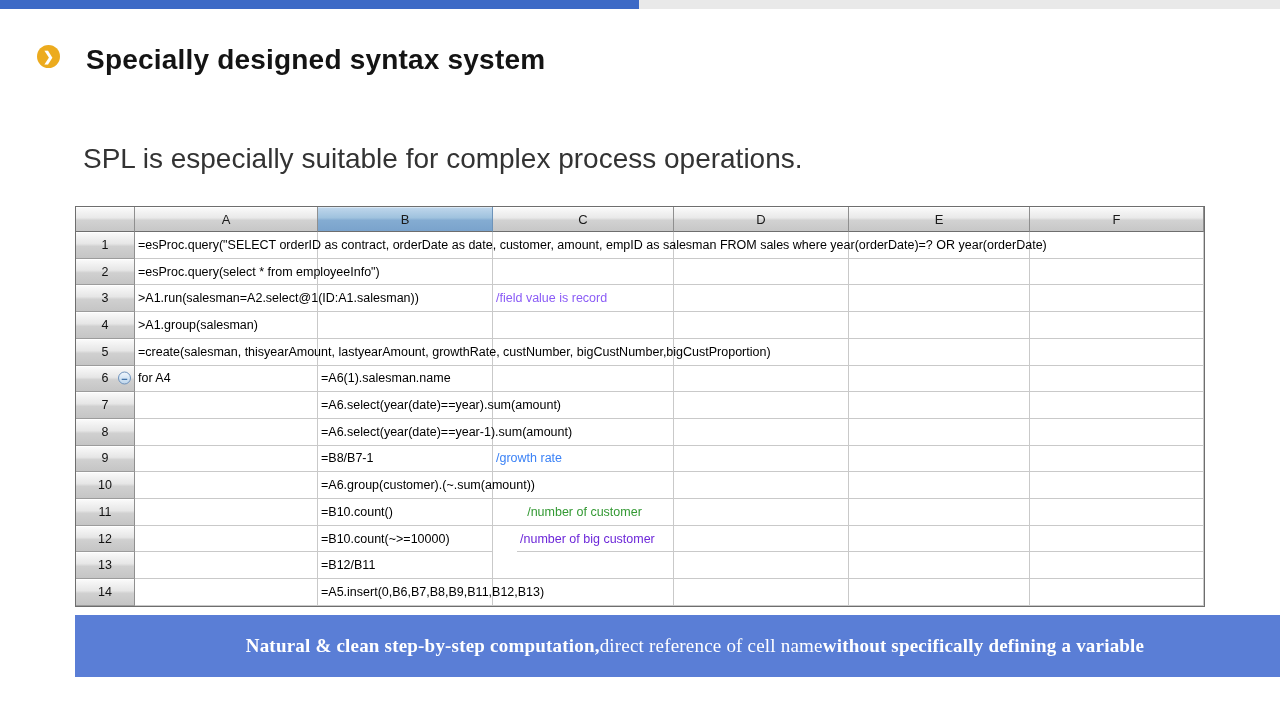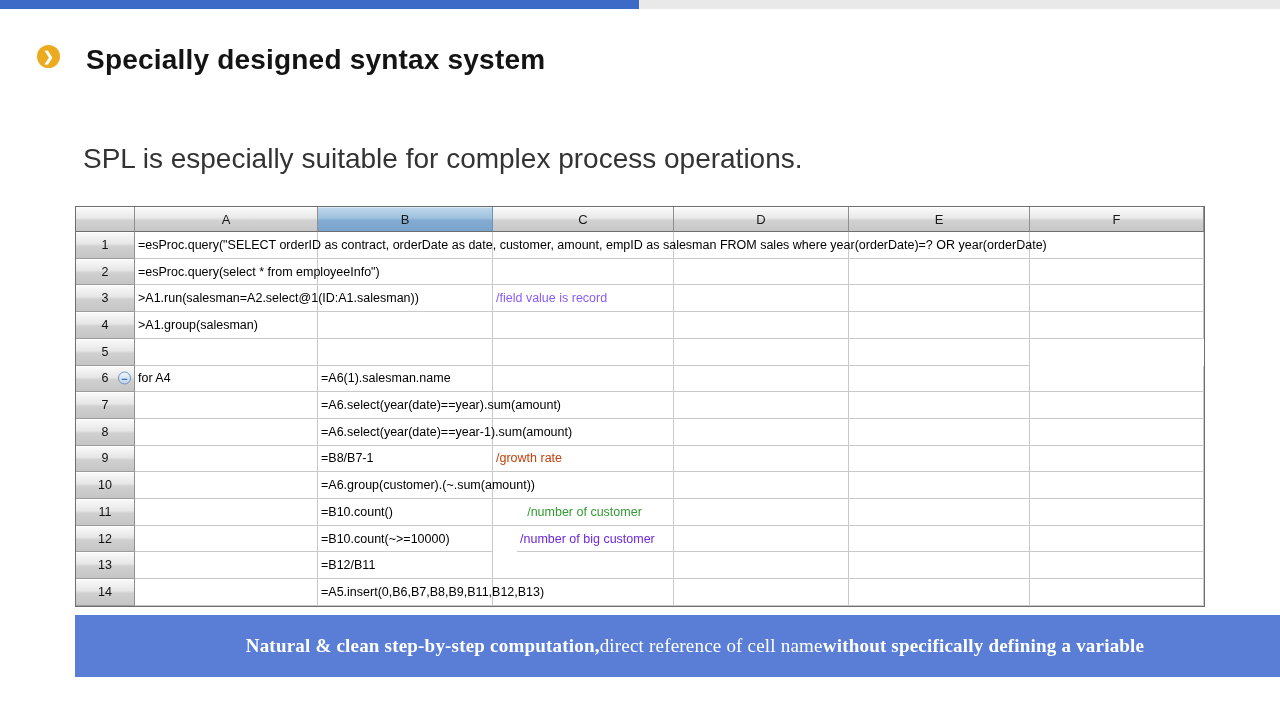--- a/index.html
+++ b/index.html
@@ -140,20 +140,23 @@
         <div class="cell"></div>
         <div class="cell"></div>
         <div class="cell"></div>
         <div class="cell"></div>
         <div class="cell"></div>
       </div>
       <div class="srow body-row">
         <div class="rhcell">
           <span>5</span>
         </div>
+        <div class="cell">
+          <span>=create(salesman, thisyearAmount, lastyearAmount, growthRate, custNumber, bigCustNumber,bigCustProportion)</span>
+        </div>
         <div class="cell"></div>
         <div class="cell"></div>
         <div class="cell"></div>
         <div class="cell"></div>
         <div class="cell"></div>
       </div>
       <div class="srow body-row">
         <div class="rhcell">
           <span>6</span>
           <span class="collapse-icon">−</span>
@@ -196,21 +199,21 @@
         <div class="cell"></div>
       </div>
       <div class="srow body-row">
         <div class="rhcell">
           <span>9</span>
         </div>
         <div class="cell"></div>
         <div class="cell">
           <span>=B8/B7-1</span>
         </div>
-        <div class="cell" style="color: #c2410c; align-items: center;">
+        <div class="cell" style="color: #3b82f6; align-items: center;">
           <span>/growth rate</span>
         </div>
         <div class="cell"></div>
         <div class="cell"></div>
         <div class="cell"></div>
       </div>
       <div class="srow body-row">
         <div class="rhcell">
           <span>10</span>
         </div>

